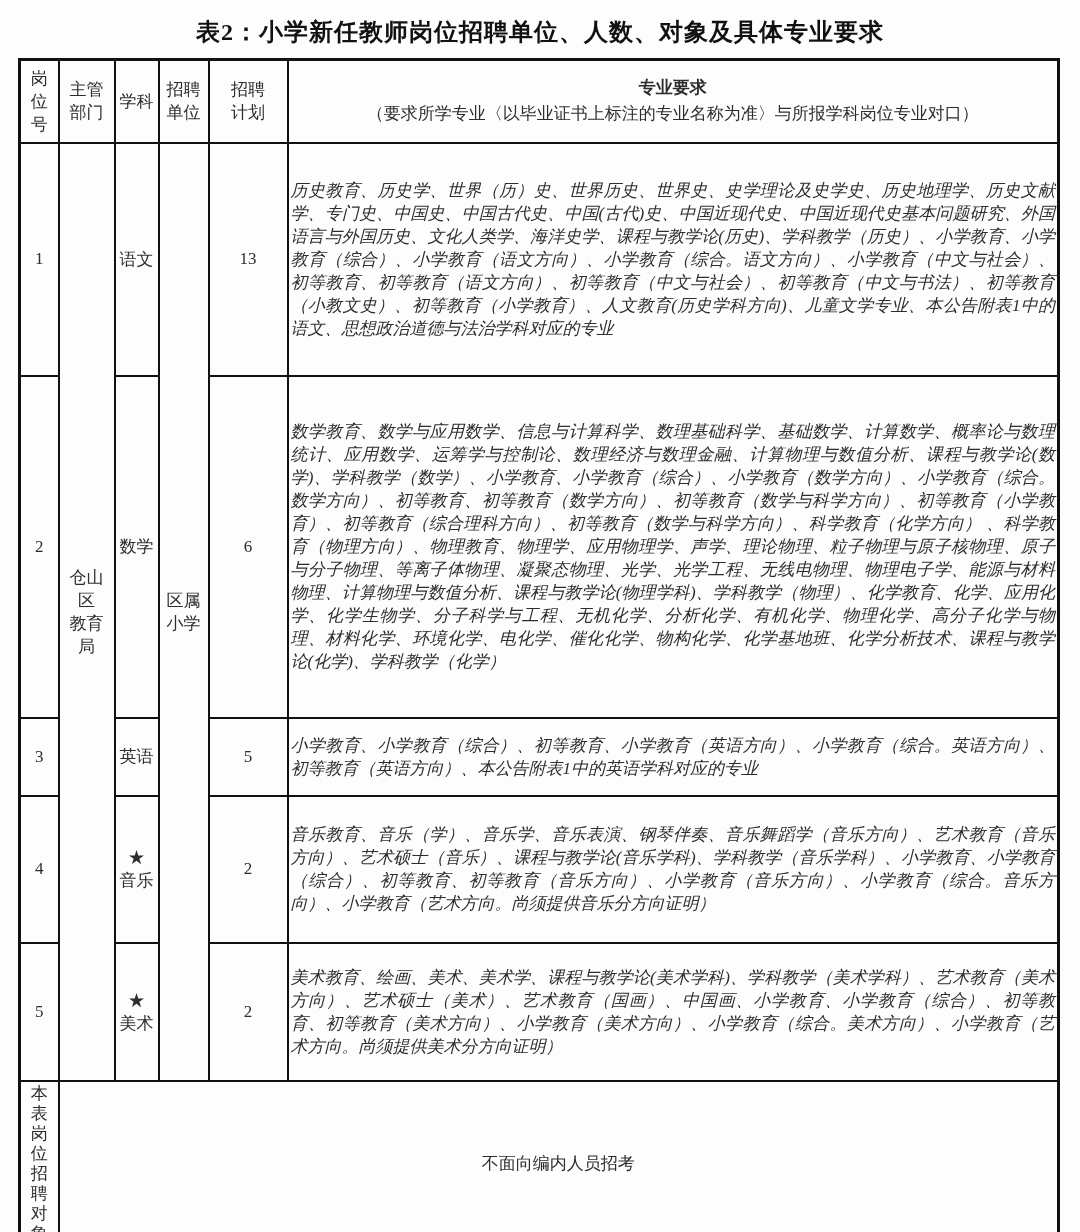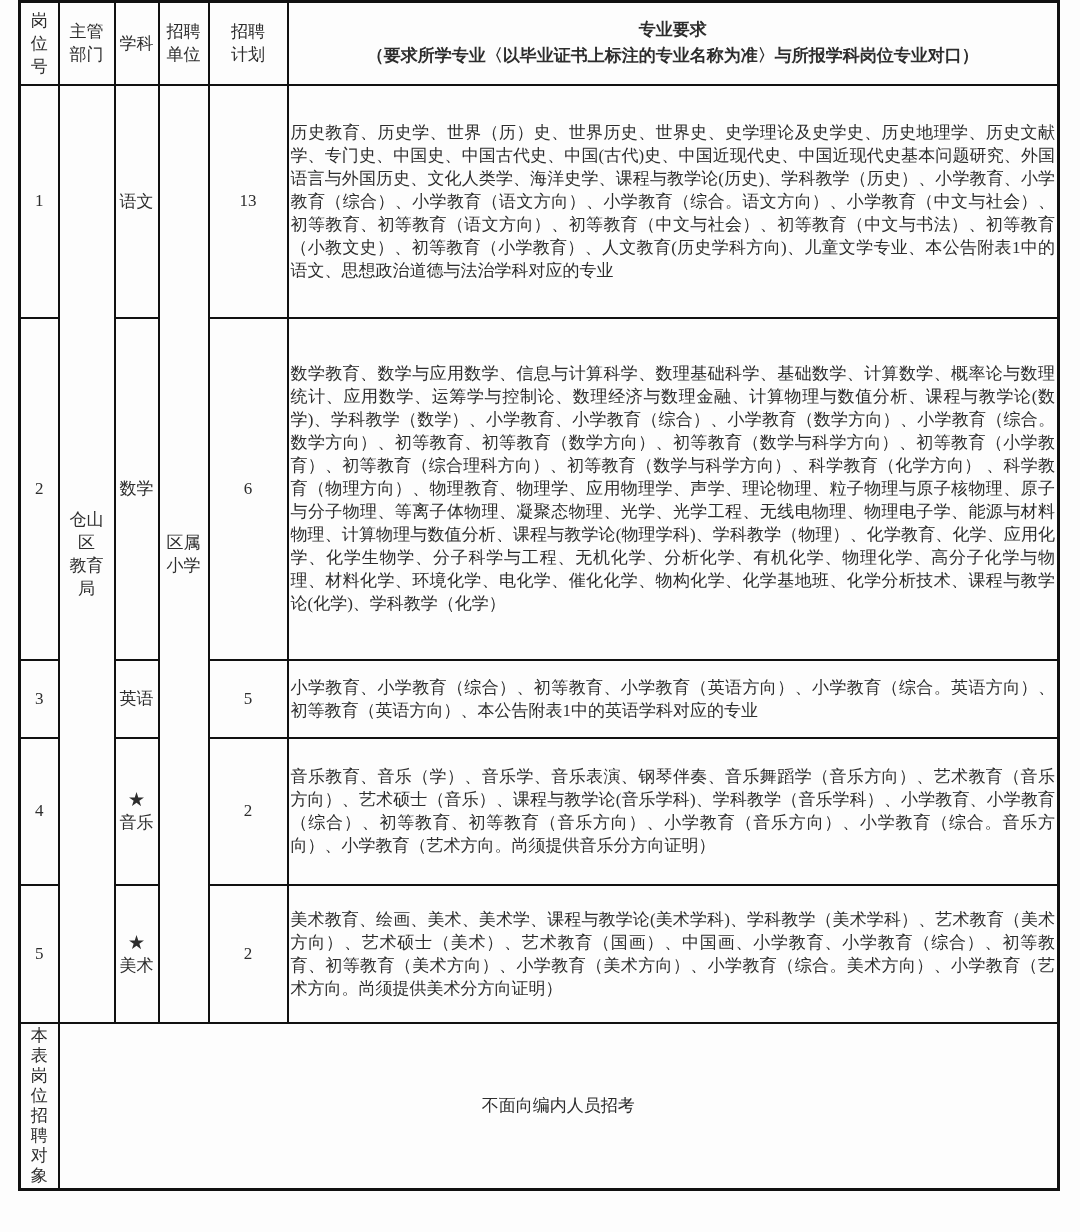--- a/index.html
+++ b/index.html
@@ -47,42 +47,44 @@
     text-align: center;
     color: #222;
   }
   .pre { white-space: pre-line; }
   .c { text-align: center; }
   .req {
     text-align: justify;
     text-justify: inter-ideograph;
     line-height: 23px;
     padding: 6px 7px;
+    font-style: italic;
   }
   .req-head-l1 { font-weight: bold; text-align: center; line-height: 26px; }
-  .req-head-l2 { font-weight: bold; line-height: 26px; }
+  .req-head-l2 { font-weight: normal; line-height: 26px; }
   tr.r-header { height: 83px; }
   tr.r1 { height: 233px; }
   tr.r2 { height: 342px; }
   tr.r3 { height: 78px; }
   tr.r4 { height: 147px; }
   tr.r5 { height: 138px; }
   tr.r6 { height: 82px; }
   td.label-cell {
     text-align: center;
     padding: 2px 0;
     line-height: 20px;
   }
   td.plain-center { text-align: center; }
 </style>
 </head>
 <body>
 
 <div class="page">
 
+  <h1 class="doc-title">表2：小学新任教师岗位招聘单位、人数、对象及具体专业要求</h1>
 
   <table class="recruit">
     <colgroup>
       <col style="width:39px">
       <col style="width:56px">
       <col style="width:44px">
       <col style="width:50px">
       <col style="width:79px">
       <col>
     </colgroup>

